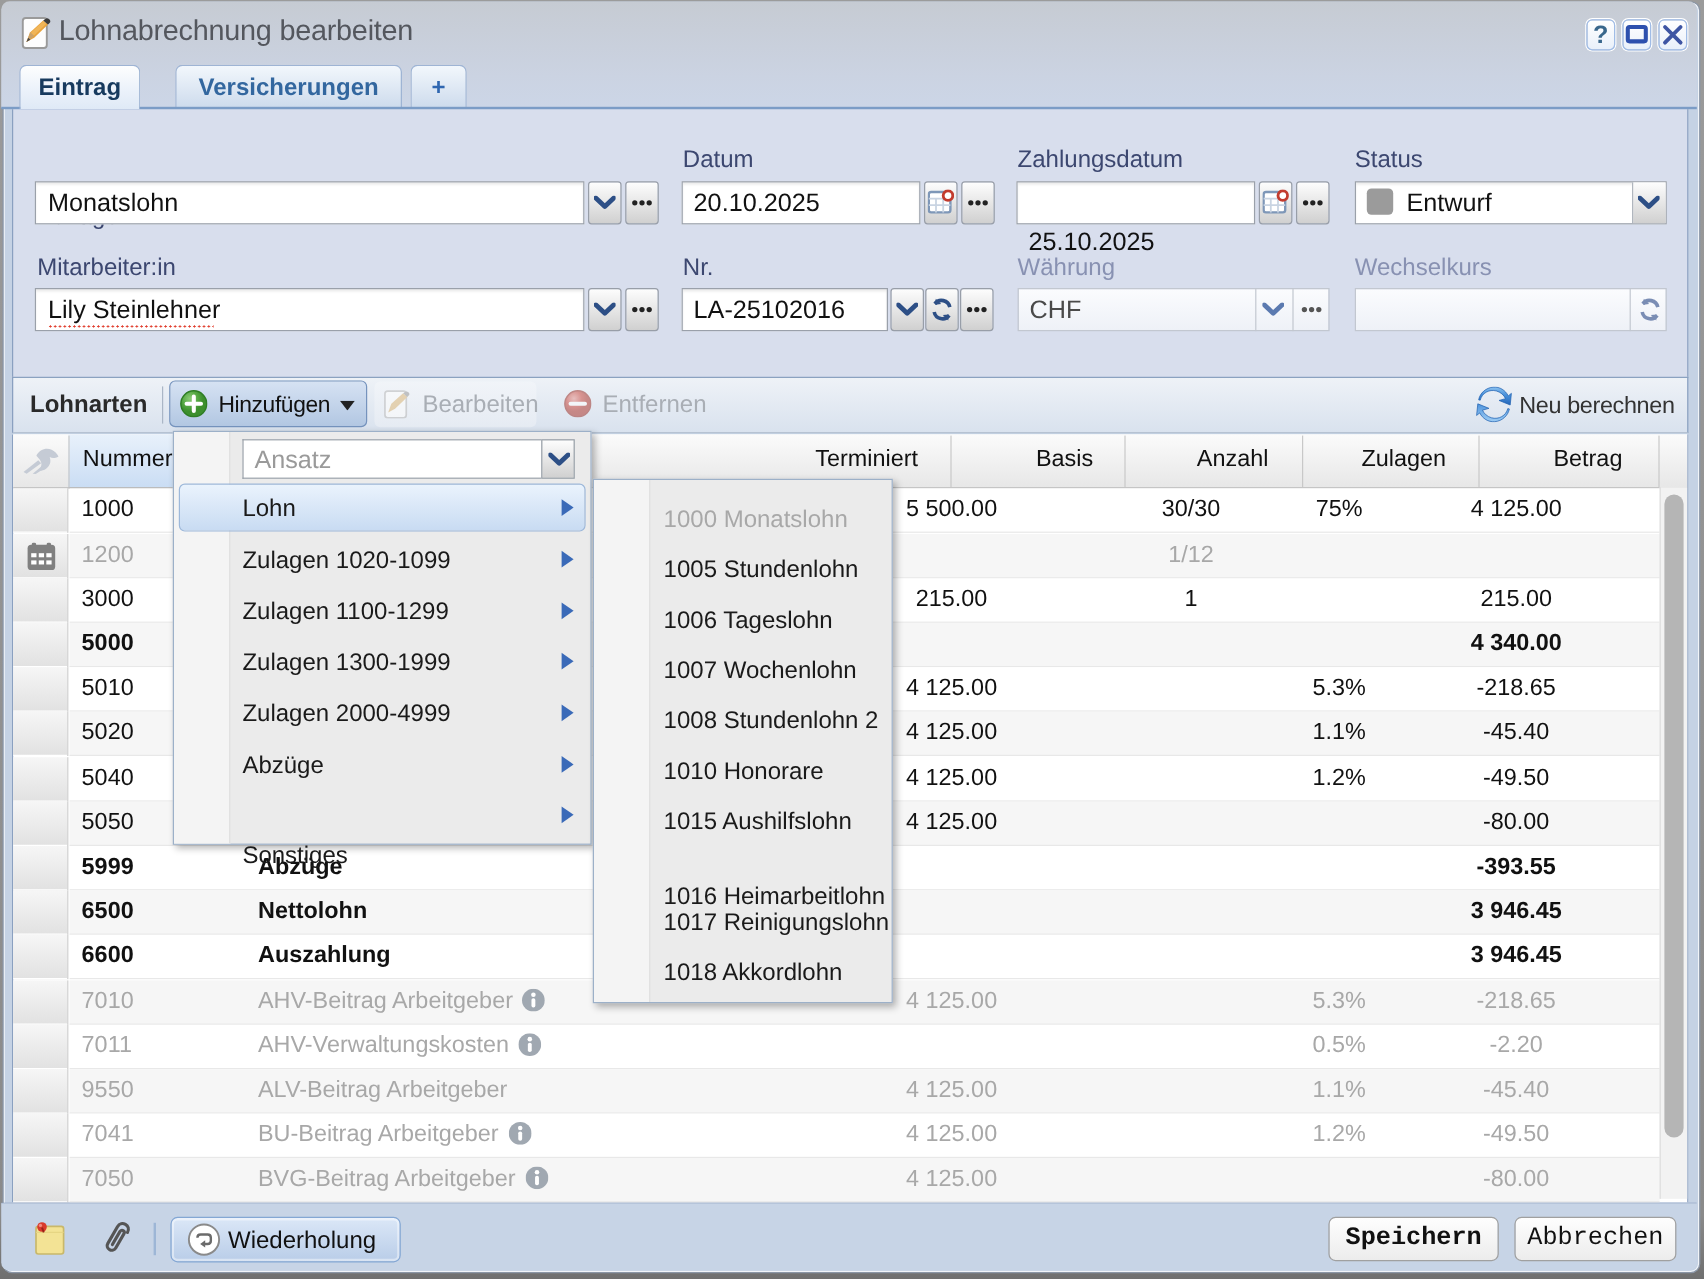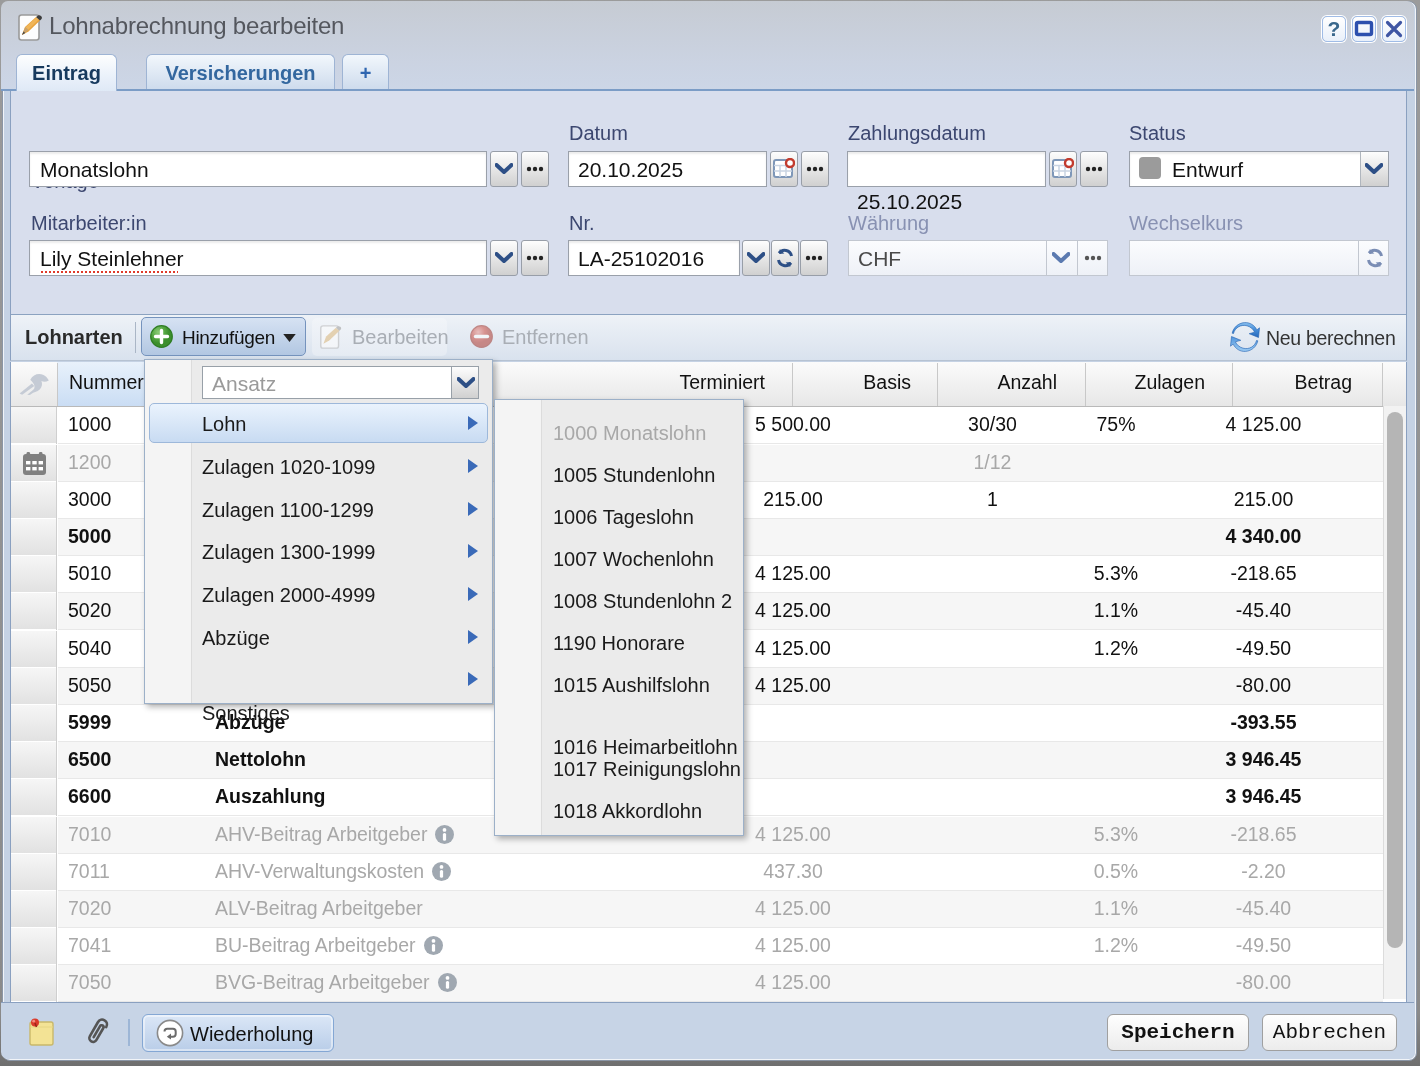--- a/index.html
+++ b/index.html
@@ -393,27 +393,26 @@
     <div class="cT gray">-218.65</div>
     <div class="sep"></div>
   </div>
 <div class="r" style="top:854px;">
     <div class="num gray">7011</div>
     <div class="nm gray">AHV-Verwaltungskosten<svg class="ic-i" width="19" height="19" viewBox="0 0 20 20">
         <circle cx="10" cy="10" r="10" fill="#a0a8b1"></circle>
         <circle cx="10" cy="5.2" r="2" fill="#fff"></circle>
         <rect x="8.3" y="8.3" width="3.4" height="8.2" rx="1.6" fill="#fff"></rect>
       </svg></div>
-    <div class="cB gray">437.30</div>
     <div class="cA gray">0.5%</div>
     <div class="cT gray">-2.20</div>
     <div class="sep"></div>
   </div>
 <div class="r a" style="top:891px;">
-    <div class="num gray">7020</div>
+    <div class="num gray">9550</div>
     <div class="nm gray">ALV-Beitrag Arbeitgeber</div>
     <div class="cB gray">4 125.00</div>
     <div class="cA gray">1.1%</div>
     <div class="cT gray">-45.40</div>
     <div class="sep"></div>
   </div>
 <div class="r" style="top:928px;">
     <div class="num gray">7041</div>
     <div class="nm gray">BU-Beitrag Arbeitgeber<svg class="ic-i" width="19" height="19" viewBox="0 0 20 20">
         <circle cx="10" cy="10" r="10" fill="#a0a8b1"></circle>
@@ -525,17 +524,17 @@
 <div class="arrow" style="left:468px; top:672px; z-index:22;"></div>
 
 <div class="menu" style="left:494px; top:399px; width:250px; height:437px;">
   <div class="gut"></div>
 </div>
 <div class="mi gray" style="left:553px; top:422px; z-index:22;">1000 Monatslohn</div>
 <div class="mi" style="left:553px; top:464px; z-index:22;">1005 Stundenlohn</div>
 <div class="mi" style="left:553px; top:506px; z-index:22;">1006 Tageslohn</div>
 <div class="mi" style="left:553px; top:548px; z-index:22;">1007 Wochenlohn</div>
 <div class="mi" style="left:553px; top:590px; z-index:22;">1008 Stundenlohn 2</div>
-<div class="mi" style="left:553px; top:632px; z-index:22;">1190 Honorare</div>
+<div class="mi" style="left:553px; top:632px; z-index:22;">1010 Honorare</div>
 <div class="mi" style="left:553px; top:674px; z-index:22;">1015 Aushilfslohn</div>
 <div class="mi" style="left:553px; top:716px; z-index:22;margin-top:20px;">1016 Heimarbeitlohn</div>
 <div class="mi" style="left:553px; top:758px; z-index:22;">1017 Reinigungslohn</div>
 <div class="mi" style="left:553px; top:800px; z-index:22;">1018 Akkordlohn</div>
 
 </body></html>

